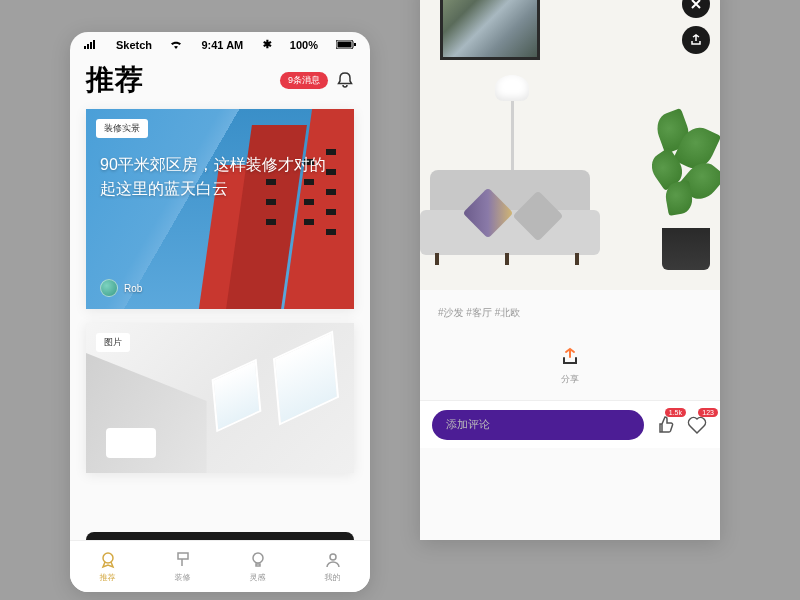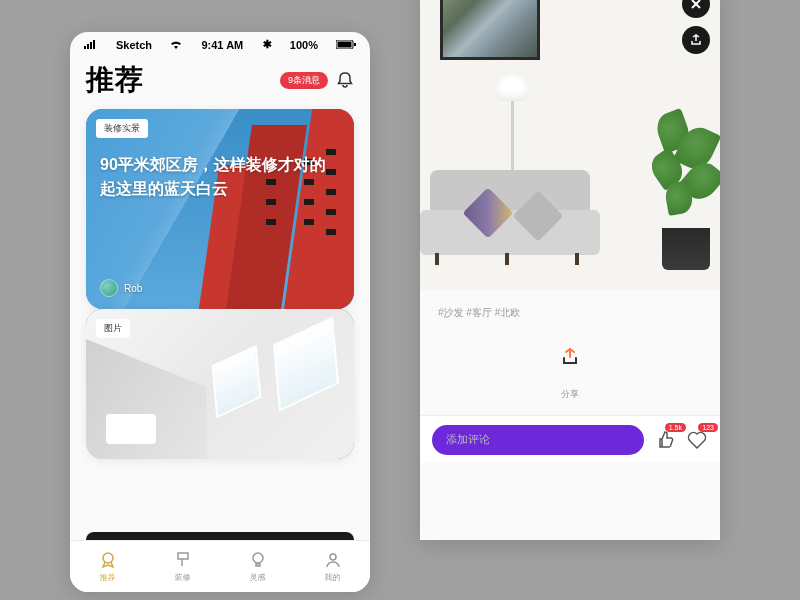--- a/index.html
+++ b/index.html
@@ -8,31 +8,31 @@
 .phone-left{left:70px;top:32px;width:300px;height:560px;}
 .phone-right{left:420px;top:-20px;width:300px;height:560px;border-radius:0;}
 .status-bar{display:flex;justify-content:space-between;align-items:center;padding:6px 14px 2px;font-size:11px;font-weight:600;}
 .status-left,.status-right{display:flex;align-items:center;gap:18px;}
 .header{display:flex;justify-content:space-between;align-items:center;padding:8px 16px 10px;}
 .title{font-size:28px;font-weight:700;letter-spacing:1px;}
 .header-right{display:flex;align-items:center;gap:8px;}
 .badge{background:#e63946;color:#fff;font-size:9px;padding:2px 8px;border-radius:10px;font-weight:500;}
 .bell-icon{width:18px;height:18px;}
 .feed{padding:0 16px;}
-.card{border-radius:17px;overflow:hidden;margin-bottom:0;position:relative;box-shadow:0 2px 12px rgba(0,0,0,.08);background:#3b82f6;}
+.card{border-radius:0;overflow:hidden;margin-bottom:14px;position:relative;box-shadow:0 2px 12px rgba(0,0,0,.08);background:#3b82f6;}
 .card-hero{height:200px;position:relative;}
 .hero-img{position:absolute;inset:0;background:linear-gradient(120deg,#4a9fd8 0%,#5ba8dc 35%,#6bb0e0 40%,transparent 40%),linear-gradient(180deg,#3a8fc8 0%,#5ba8dc 100%);}
 .red-building{position:absolute;right:0;bottom:0;width:62%;height:100%;}
 .rb-a{position:absolute;right:0;bottom:0;width:70px;height:100%;background:#c8372f;transform:skewX(-8deg);transform-origin:bottom right;}
 .rb-b{position:absolute;right:60px;bottom:0;width:55px;height:92%;background:#b02d27;transform:skewX(-8deg);}
 .rb-c{position:absolute;right:105px;bottom:0;width:40px;height:72%;background:#c8372f;transform:skewX(-8deg);}
 .window{position:absolute;width:10px;height:6px;background:#1a1a1a;}
 .chip{position:absolute;top:10px;left:10px;background:#fff;font-size:9px;padding:3px 8px;border-radius:3px;font-weight:500;color:#333;}
 .hero-text{position:absolute;left:14px;right:14px;top:44px;color:#fff;}
-.hero-title{font-size:16px;font-weight:700;line-height:1.5;text-shadow:0 1px 3px rgba(0,0,0,.3);}
+.hero-title{font-size:16px;font-weight:400;line-height:1.5;text-shadow:0 1px 3px rgba(0,0,0,.3);}
 .hero-tags{font-size:10px;margin-top:8px;opacity:.9;}
 .author{position:absolute;left:14px;bottom:12px;display:flex;align-items:center;gap:6px;}
 .avatar{width:18px;height:18px;border-radius:50%;background:radial-gradient(circle at 35% 35%,#7dd3c0,#3a9b87);border:1px solid rgba(255,255,255,.5);}
 .author-name{color:#fff;font-size:10px;text-shadow:0 1px 2px rgba(0,0,0,.4);}
 .card-second{height:150px;position:relative;background:linear-gradient(135deg,#f5f5f5 0%,#e8e8e8 50%,#f0f0f0 100%);}
 .skylight{position:absolute;inset:0;}
 .sl-window{position:absolute;background:linear-gradient(180deg,#fff,#e6f2f8);border:2px solid #fff;}
 .sl1{right:18px;top:20px;width:60px;height:70px;transform:skewY(-25deg) skewX(5deg);}
 .sl2{right:95px;top:45px;width:45px;height:55px;transform:skewY(-25deg) skewX(5deg);}
 .sl-wall{position:absolute;left:0;bottom:0;width:45%;height:80%;background:linear-gradient(120deg,#d0d0d0,#e5e5e5);clip-path:polygon(0 0,100% 40%,100% 100%,0 100%);}
@@ -65,23 +65,23 @@
 .l4{width:32px;height:38px;left:38px;top:60px;transform:rotate(40deg);}
 .l5{width:26px;height:32px;left:18px;top:80px;transform:rotate(-10deg);}
 .floating-btn{position:absolute;width:28px;height:28px;border-radius:50%;background:#1a1a1a;display:flex;align-items:center;justify-content:center;color:#fff;}
 .fb-close{right:10px;top:10px;}
 .fb-share{right:10px;top:46px;}
 .detail-body{padding:14px 18px 10px;}
 .detail-text{font-size:12px;line-height:1.7;color:#222;}
 .detail-tags{font-size:10px;color:#999;margin-top:2px;}
 .share-block{text-align:center;padding:16px 0 14px;}
 .share-icon{display:inline-flex;flex-direction:column;align-items:center;gap:5px;}
-.share-label{font-size:9px;color:#999;margin-top:15px;}
+.share-label{font-size:9px;color:#999;}
 .comment-bar{position:relative;bottom:0;left:0;right:0;height:48px;background:#fff;border-top:1px solid #eee;display:flex;align-items:center;padding:0 12px;gap:10px;}
-.comment-input{flex:1;height:30px;background:#6d28d9;border-radius:15px;padding:0 14px;font-size:11px;color:#bbb;display:flex;align-items:center;}
+.comment-input{flex:1;height:30px;background:#4c1d95;border-radius:15px;padding:0 14px;font-size:11px;color:#bbb;display:flex;align-items:center;}
 .action{position:relative;width:22px;height:22px;}
 .count-badge{position:absolute;top:-6px;right:-10px;background:#e63946;color:#fff;font-size:7px;padding:1px 4px;border-radius:7px;font-weight:500;}
 </style>
 </head>
 <body>
 
 <div class="phone phone-left">
   <div class="status-bar">
     <div class="status-left">
       <span>

